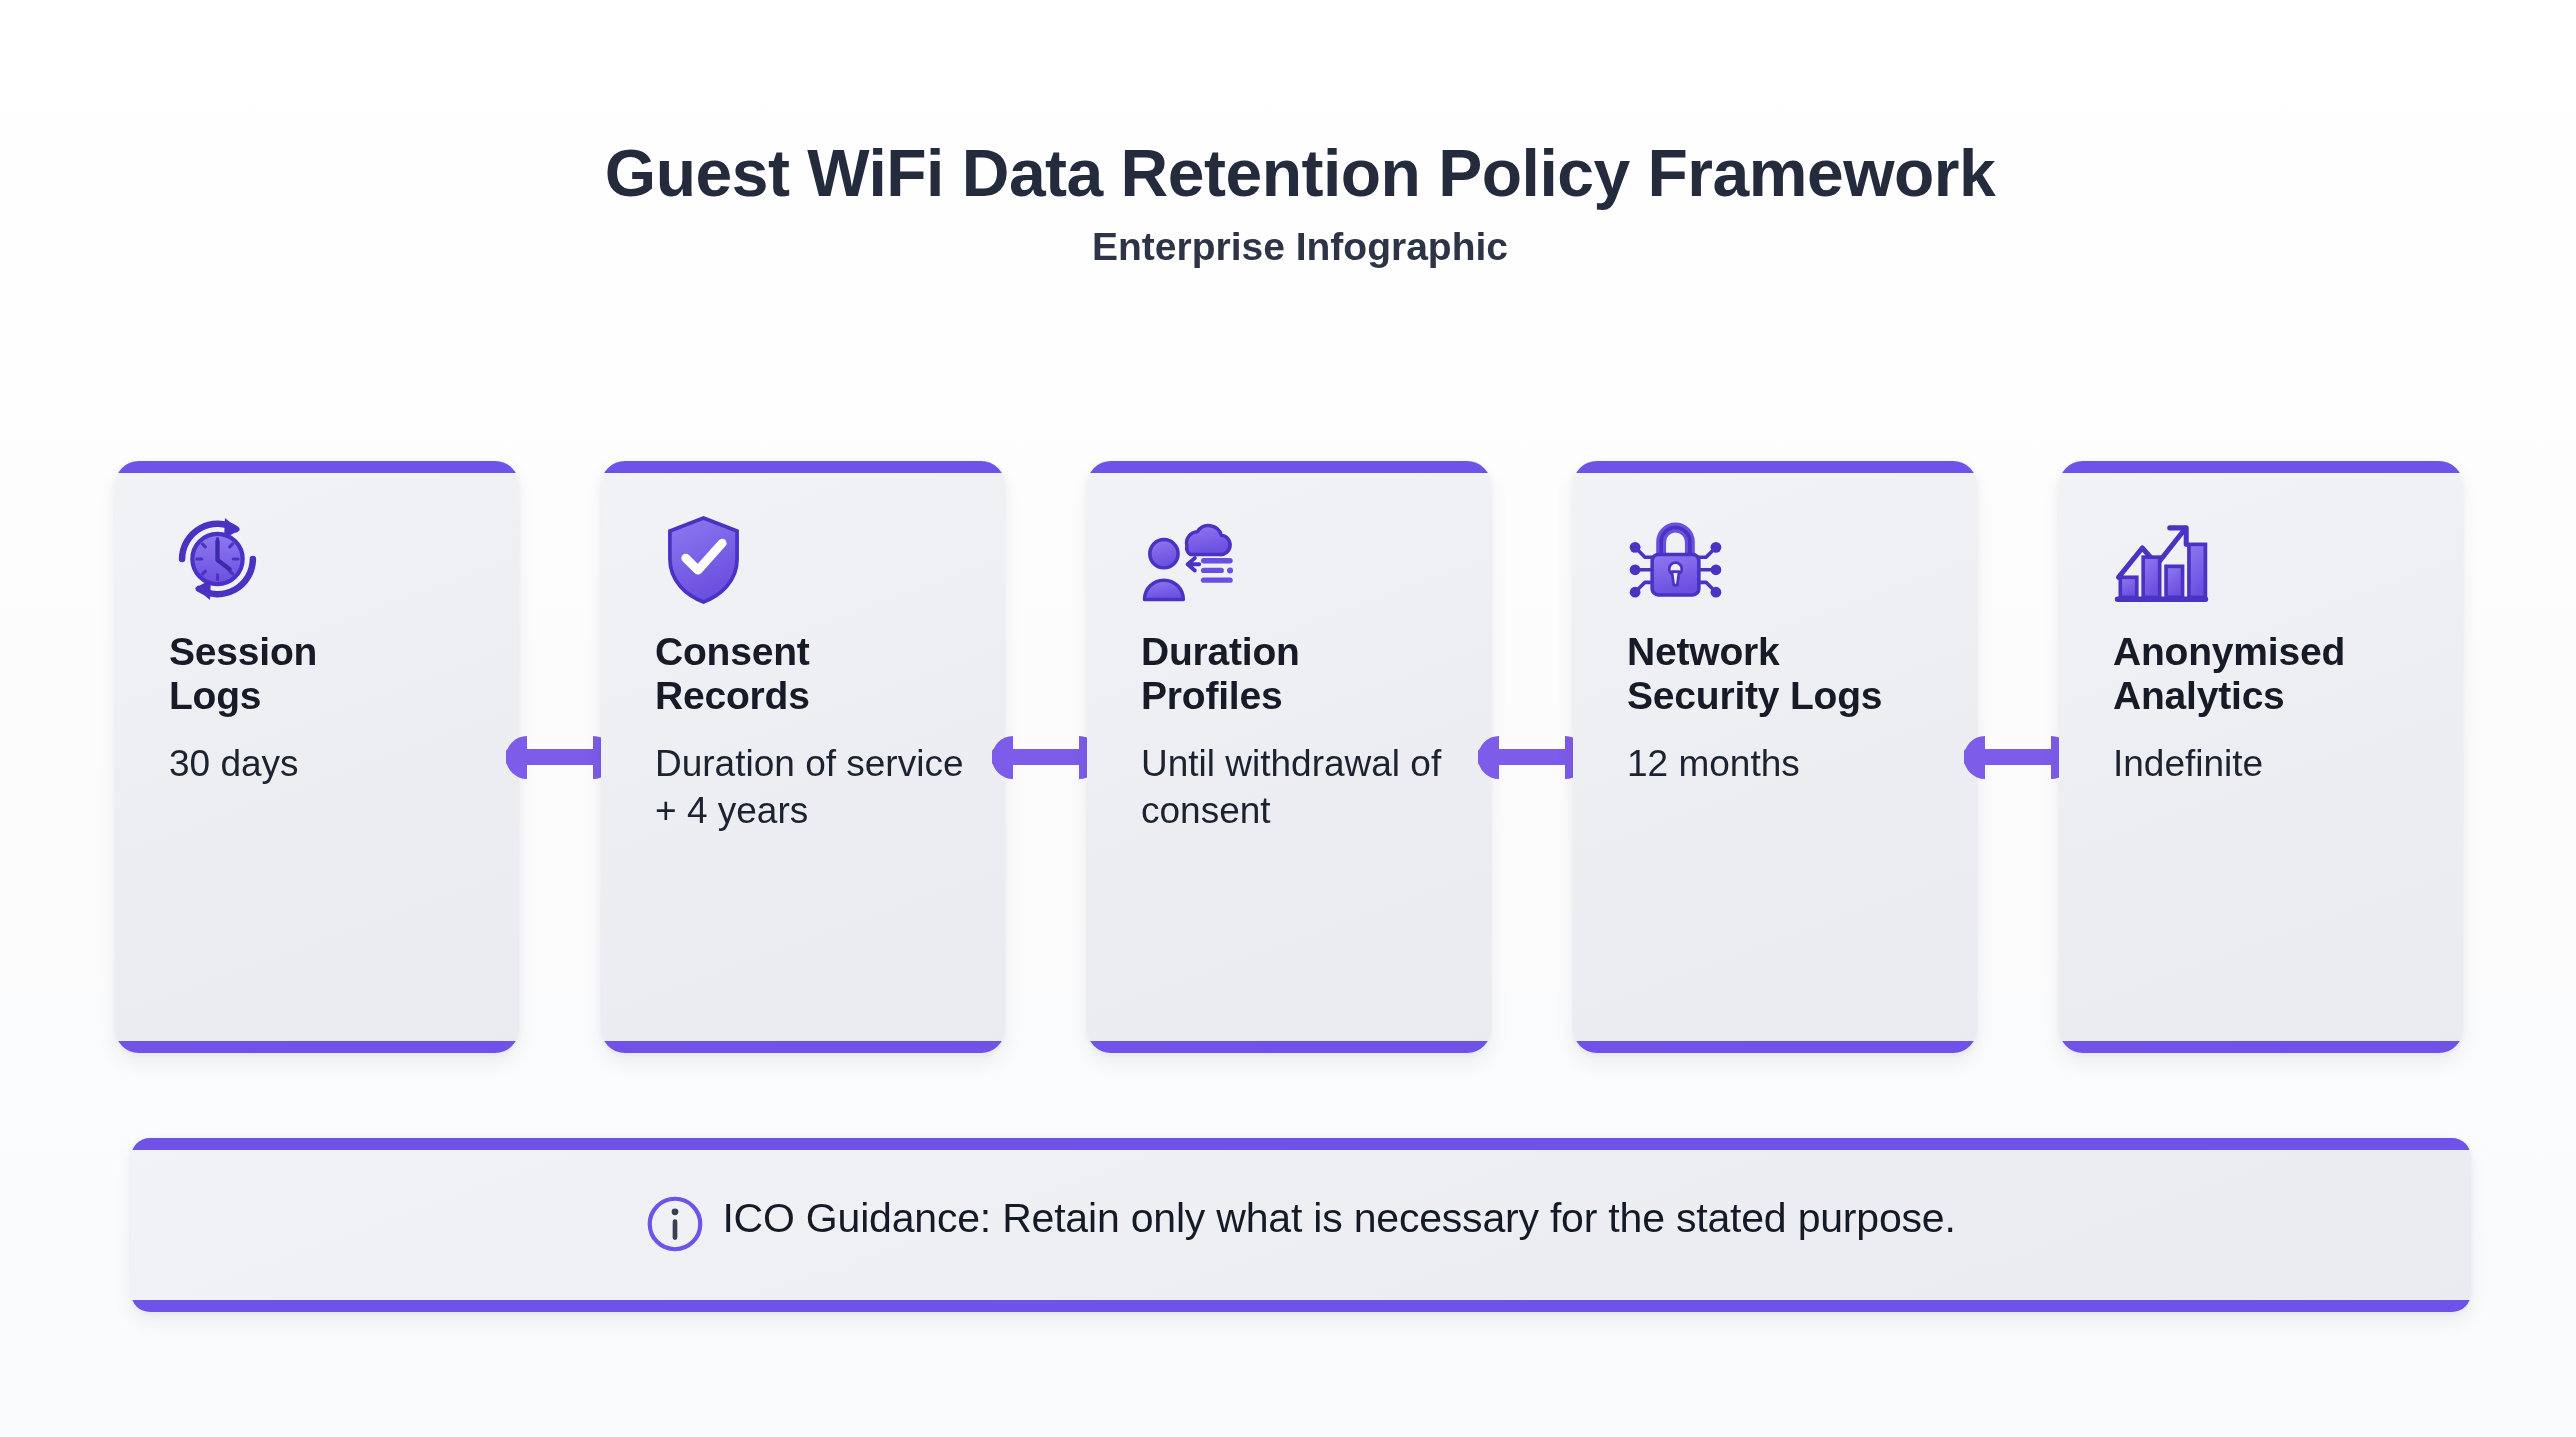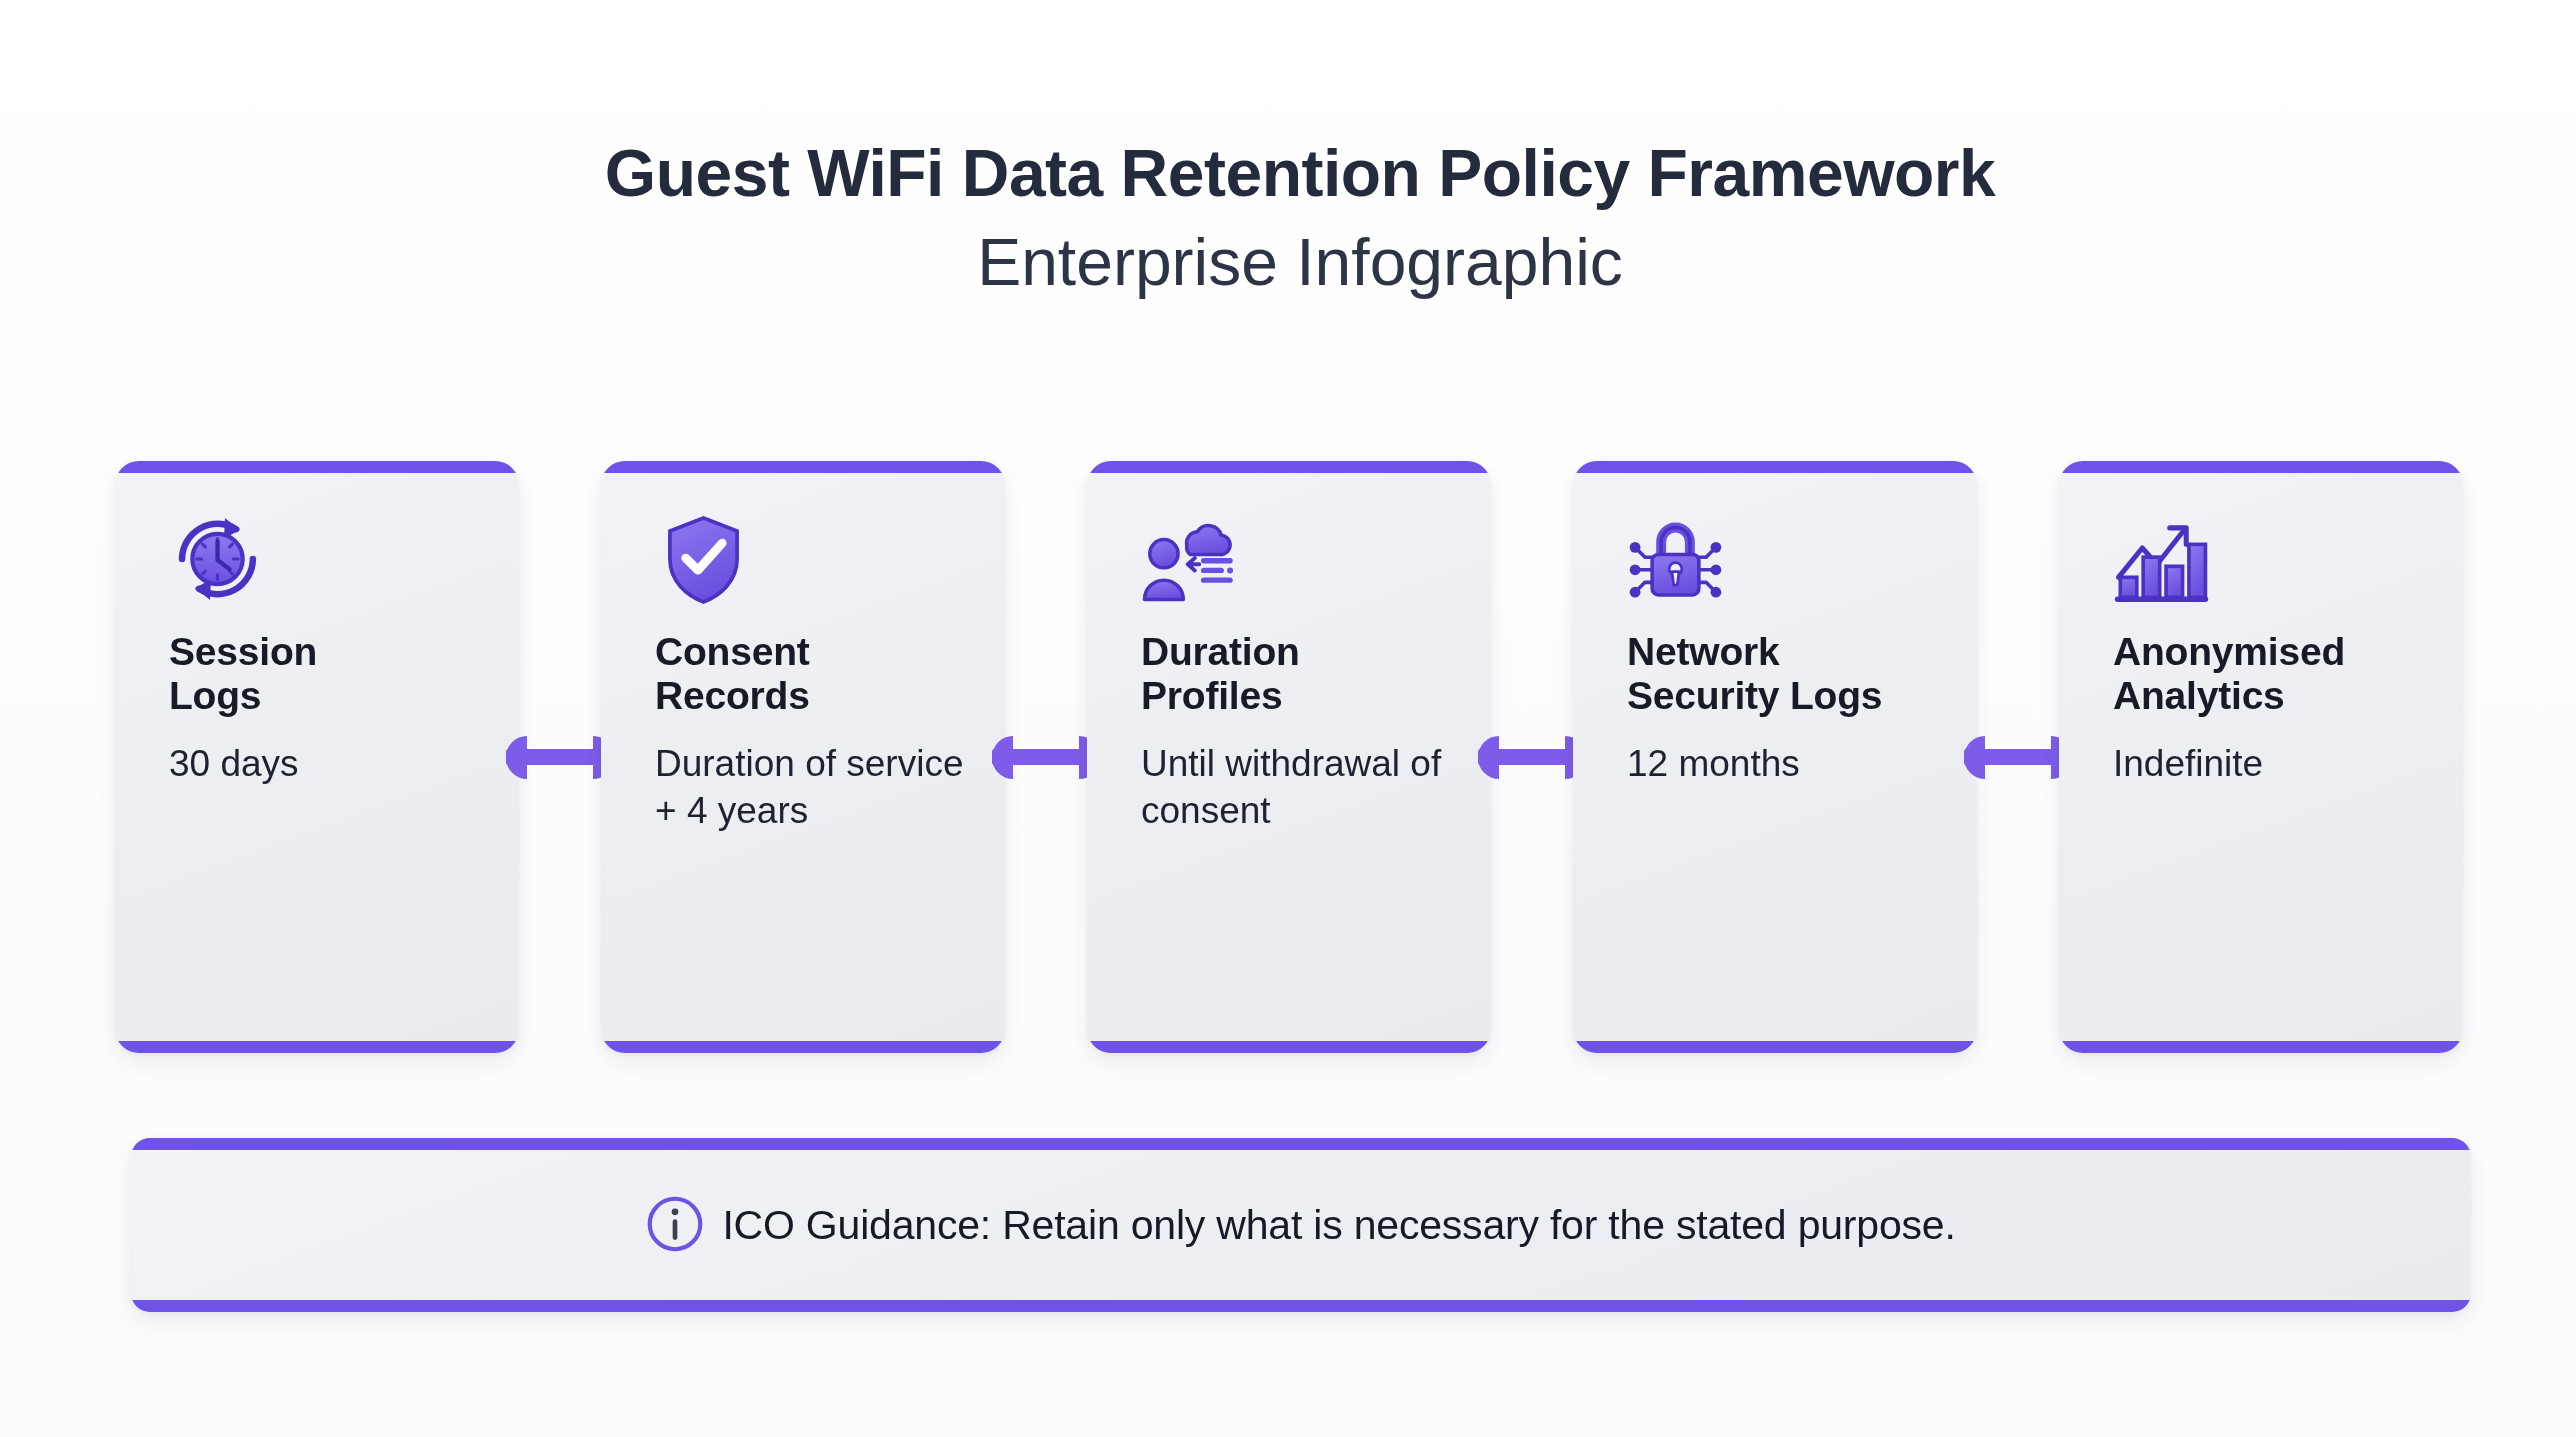--- a/index.html
+++ b/index.html
@@ -30,22 +30,22 @@
   }
   .title {
     font-size: 66px;
     font-weight: 700;
     letter-spacing: -0.5px;
     color: #242b3d;
     line-height: 1.06;
   }
   .subtitle {
     margin-top: 17px;
-    font-size: 66px;
-    font-weight: 400;
+    font-size: 39px;
+    font-weight: 700;
     color: #2d3445;
     line-height: 1.1;
   }
 
   
   .cards-row {
     position: absolute;
     top: 461px;
     left: 115px;
     width: 2348px;
@@ -166,21 +166,21 @@
     left: 0;
     width: 100%;
     height: 12px;
     background: #6f52e8;
   }
   .banner::before { top: 0;  border-radius: 19px 19px 0 0; }
   .banner::after  { bottom: 0; border-radius: 0 0 19px 19px; }
 
   .banner-content {
     display: flex;
-    align-items: center;
+    align-items: flex-start;
     gap: 18px;
   }
   .banner-text {
     font-size: 41px;
     font-weight: 400;
     color: #141a26;
     letter-spacing: -0.2px;
   }
 </style>
 </head>

